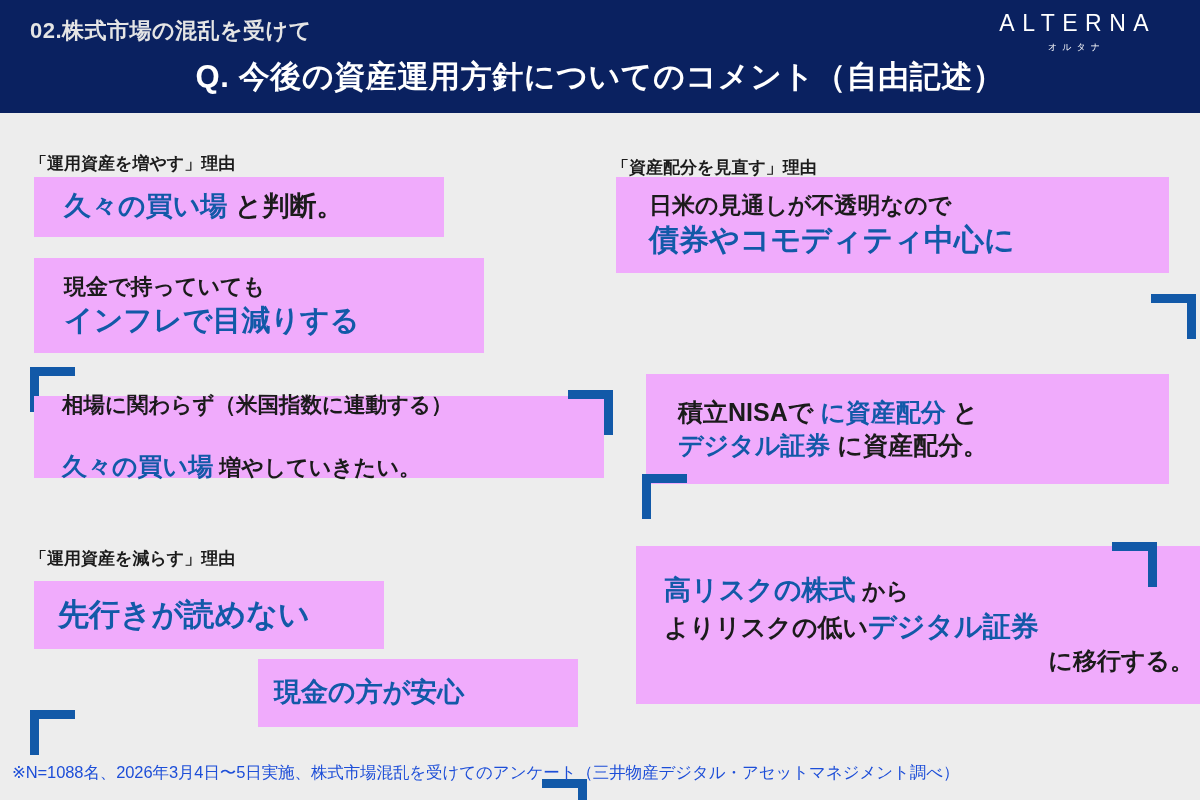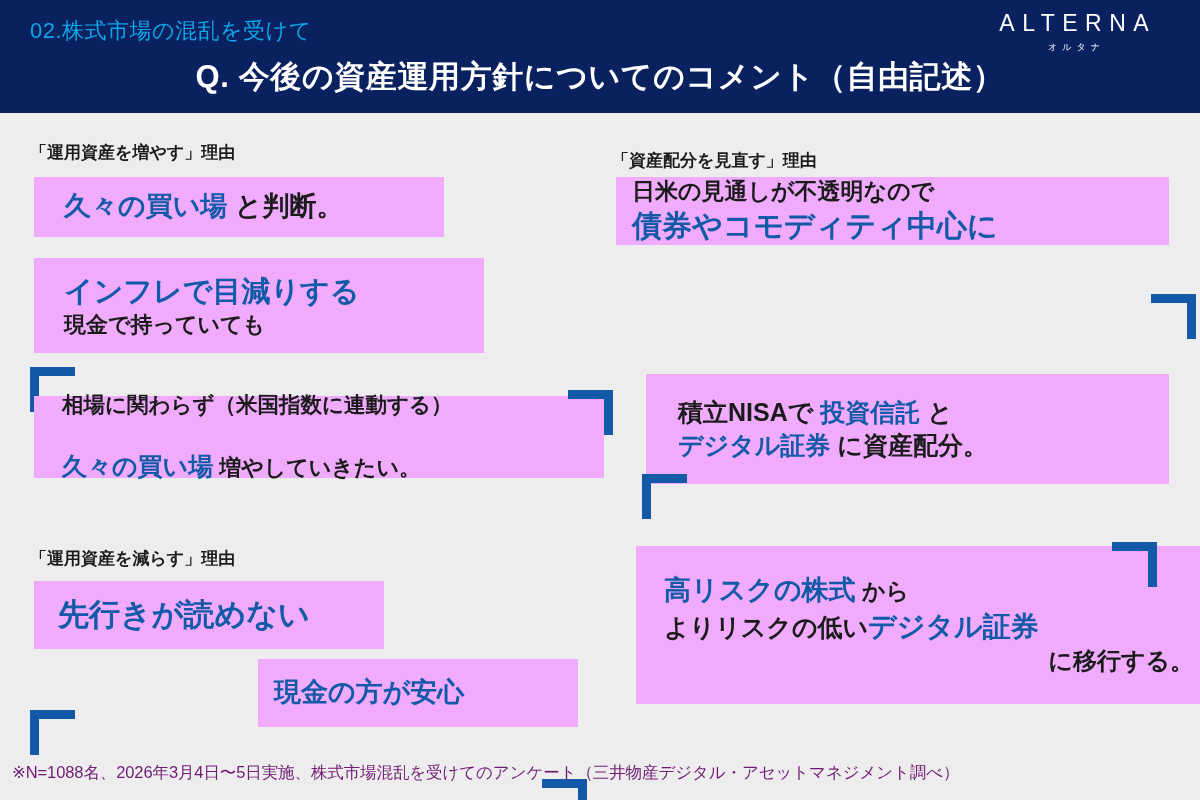--- a/index.html
+++ b/index.html
@@ -23,23 +23,23 @@
     left: 0; top: 0;
     width: 1200px;
     height: 113px;
     background: #0a2160;
     overflow: hidden;
   }
   .header-kicker {
     position: absolute;
     left: 30px;
     top: 16px;
-    color: #0ea5e9;
+    color: #e5e5e5;
     font-size: 22px;
-    font-weight: normal;
+    font-weight: bold;
     letter-spacing: 0.5px;
     white-space: nowrap;
   }
   .header-question {
     position: absolute;
     left: 0;
     top: 56px;
     width: 1200px;
     text-align: center;
     color: #ffffff;
@@ -122,56 +122,56 @@
     border-top: 9px solid #1259a8;
     border-left: 9px solid #1259a8;
   }
 
   
   .footnote {
     position: absolute;
     left: 12px;
     top: 762px;
     width: 1180px;
-    color: #701a75;
+    color: #1d4ed8;
     font-size: 16.5px;
     font-weight: normal;
     white-space: nowrap;
     letter-spacing: -0.1px;
   }
 </style>
 </head>
 <body>
 
 <div class="header">
   <div class="header-kicker">02.株式市場の混乱を受けて</div>
   <div class="header-question">Q. 今後の資産運用方針についてのコメント（自由記述）</div>
   <div class="logo">
     <span class="logo-main">ALTERNA</span>
     <span class="logo-sub">オルタナ</span>
   </div>
 </div>
 
 <div class="stage">
 
-  <div class="section-label" style="left:30px; top:28px;">「運用資産を増やす」理由</div>
+  <div class="section-label" style="left:30px; top:39px;">「運用資産を増やす」理由</div>
 
   <div class="card" style="left:34px; top:64px; width:410px; height:60px; padding:0 0 0 30px;">
     <div class="line" style="font-size:27px;">
       <span class="hl">久々の買い場</span><span> と判断。</span>
     </div>
   </div>
   <div class="bracket tr" style="left:426px; top:181px;"></div>
 
   <div class="card" style="left:34px; top:145px; width:450px; height:95px; padding:0 0 0 30px;">
+    <div class="line" style="font-size:22px;">
+      <span>現金で持っていても</span>
+    </div>
     <div class="line hl" style="font-size:29px;">
       <span>インフレで目減りする</span>
-    </div>
-    <div class="line" style="font-size:22px;">
-      <span>現金で持っていても</span>
     </div>
   </div>
   <div class="bracket tl" style="left:30px; top:254px;"></div>
 
   <div class="card" style="left:34px; top:283px; width:570px; height:82px; padding:0 0 0 28px;gap:30px;">
     <div class="line" style="font-size:21.5px;">
       <span>相場に関わらず（米国指数に連動する）</span>
     </div>
     <div class="line" style="font-size:25px;">
       <span class="hl">久々の買い場</span><span style="font-size:22px;text-align:center;"> 増やしていきたい。</span>
@@ -188,35 +188,35 @@
   </div>
   <div class="bracket tl" style="left:30px; top:597px;"></div>
 
   <div class="card" style="left:258px; top:546px; width:320px; height:68px; padding:0 0 0 16px;">
     <div class="line hl" style="font-size:27px;">
       <span>現金の方が安心</span>
     </div>
   </div>
   <div class="bracket tr" style="left:542px; top:666px;"></div>
 
-  <div class="section-label" style="left:612px; top:36px;">「資産配分を見直す」理由</div>
-
-  <div class="card" style="left:616px; top:64px; width:553px; height:68px; padding:0 0 0 16px;">
+  <div class="section-label" style="left:612px; top:43px;">「資産配分を見直す」理由</div>
+
+  <div class="card" style="left:616px; top:64px; width:553px; height:96px; padding:0 0 0 33px;">
     <div class="line" style="font-size:23px;">
       <span>日米の見通しが不透明なので</span>
     </div>
     <div class="line hl" style="font-size:30px;">
       <span>債券やコモディティ中心に</span>
     </div>
   </div>
   <div class="bracket tr" style="left:1151px; top:181px;"></div>
 
   <div class="card" style="left:646px; top:261px; width:523px; height:110px; padding:0 0 0 32px;">
     <div class="line" style="font-size:25px;">
-      <span>積立NISAで </span><span class="hl">投資信託</span><span> と</span>
+      <span>積立NISAで </span><span class="hl">に資産配分</span><span> と</span>
     </div>
     <div class="line" style="font-size:25px;">
       <span class="hl">デジタル証券</span><span> に資産配分。</span>
     </div>
   </div>
   <div class="bracket tl" style="left:642px; top:361px;"></div>
 
   <div class="card" style="left:636px; top:433px; width:580px; height:158px; padding:0 22px 0 28px;">
     <div class="line" style="font-size:27px;">
       <span class="hl">高リスクの株式</span><span style="font-size:23px;"> から</span>

